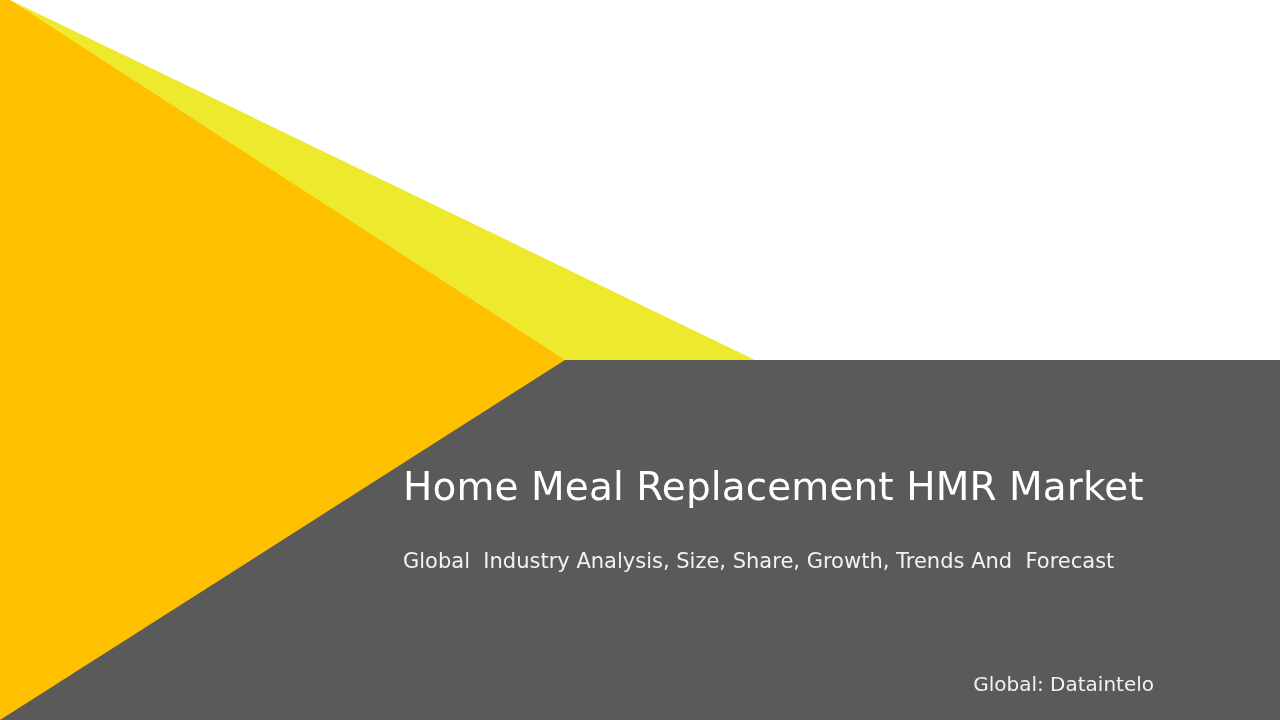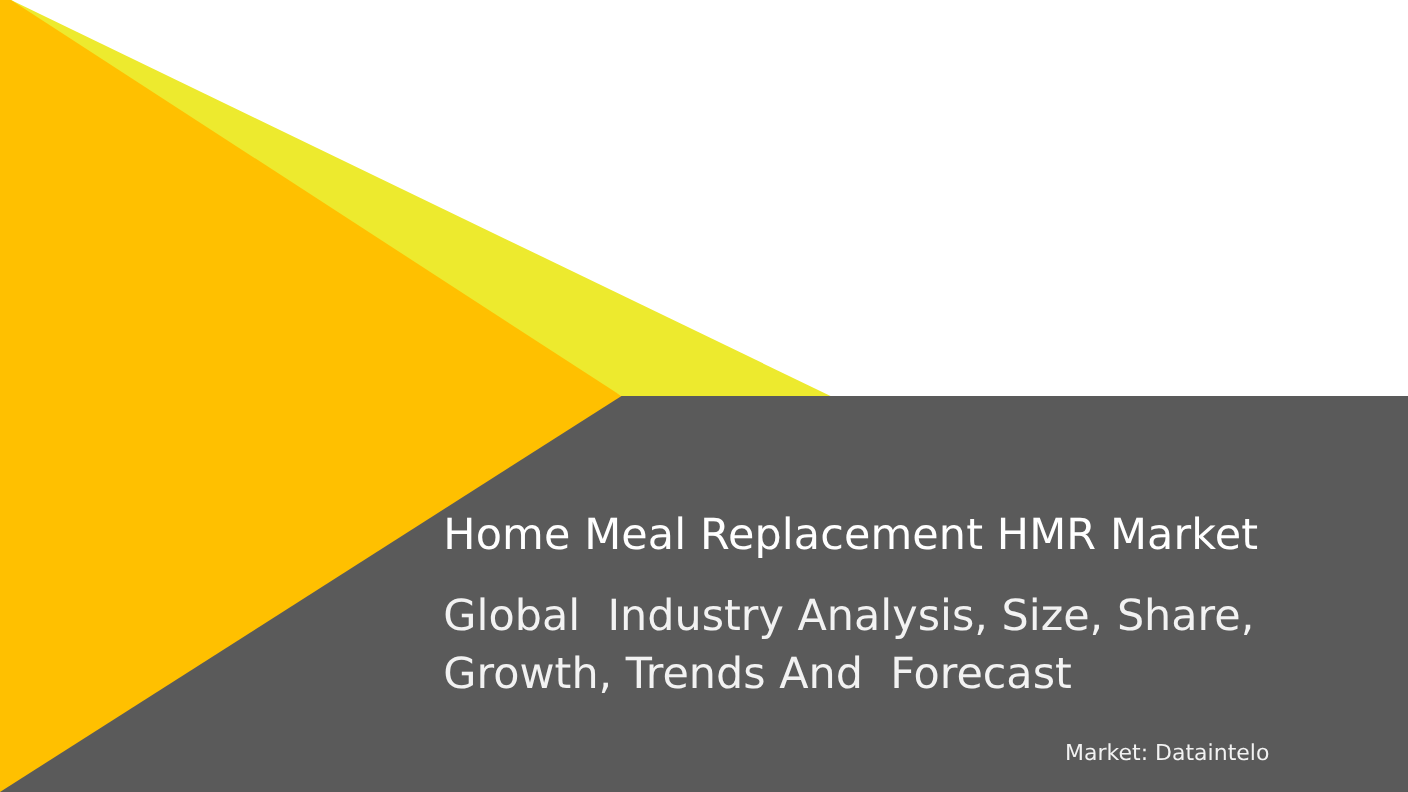--- a/index.html
+++ b/index.html
@@ -46,21 +46,21 @@
     color: #ffffff;
     white-space: pre;
   }
   .report-subtitle {
     position: absolute;
     left: 403px;
     top: 535px;
     width: 820px;
     margin: 0;
     font-weight: 400;
-    font-size: 39px;
+    font-size: 21px;
     line-height: 52px;
     color: #f2f2f2;
     white-space: pre-wrap;
   }
   .report-author {
     position: absolute;
     left: 620px;
     top: 671px;
     width: 534px;
     margin: 0;
@@ -80,16 +80,16 @@
   <svg id="shapes" viewBox="0 0 1280 720" preserveAspectRatio="none">
     <rect x="0" y="0" width="1280" height="720" fill="#FFFFFF"></rect>
     <polygon points="10,0 755,360 565,360 0,56" fill="#EDEA2E"></polygon>
     <rect x="0" y="360" width="1280" height="360" fill="#5A5A5A"></rect>
     <polygon points="10,0 565,360 0,720 0,0" fill="#FFC000"></polygon>
   </svg>
 
   <div id="text-layer">
     <h1 class="report-title">Home Meal Replacement HMR Market</h1>
     <p class="report-subtitle">Global  Industry Analysis, Size, Share, Growth, Trends And  Forecast</p>
-    <p class="report-author">Market: Dataintelo</p>
+    <p class="report-author">Global: Dataintelo</p>
   </div>
 
 </div>
 
 </body></html>

